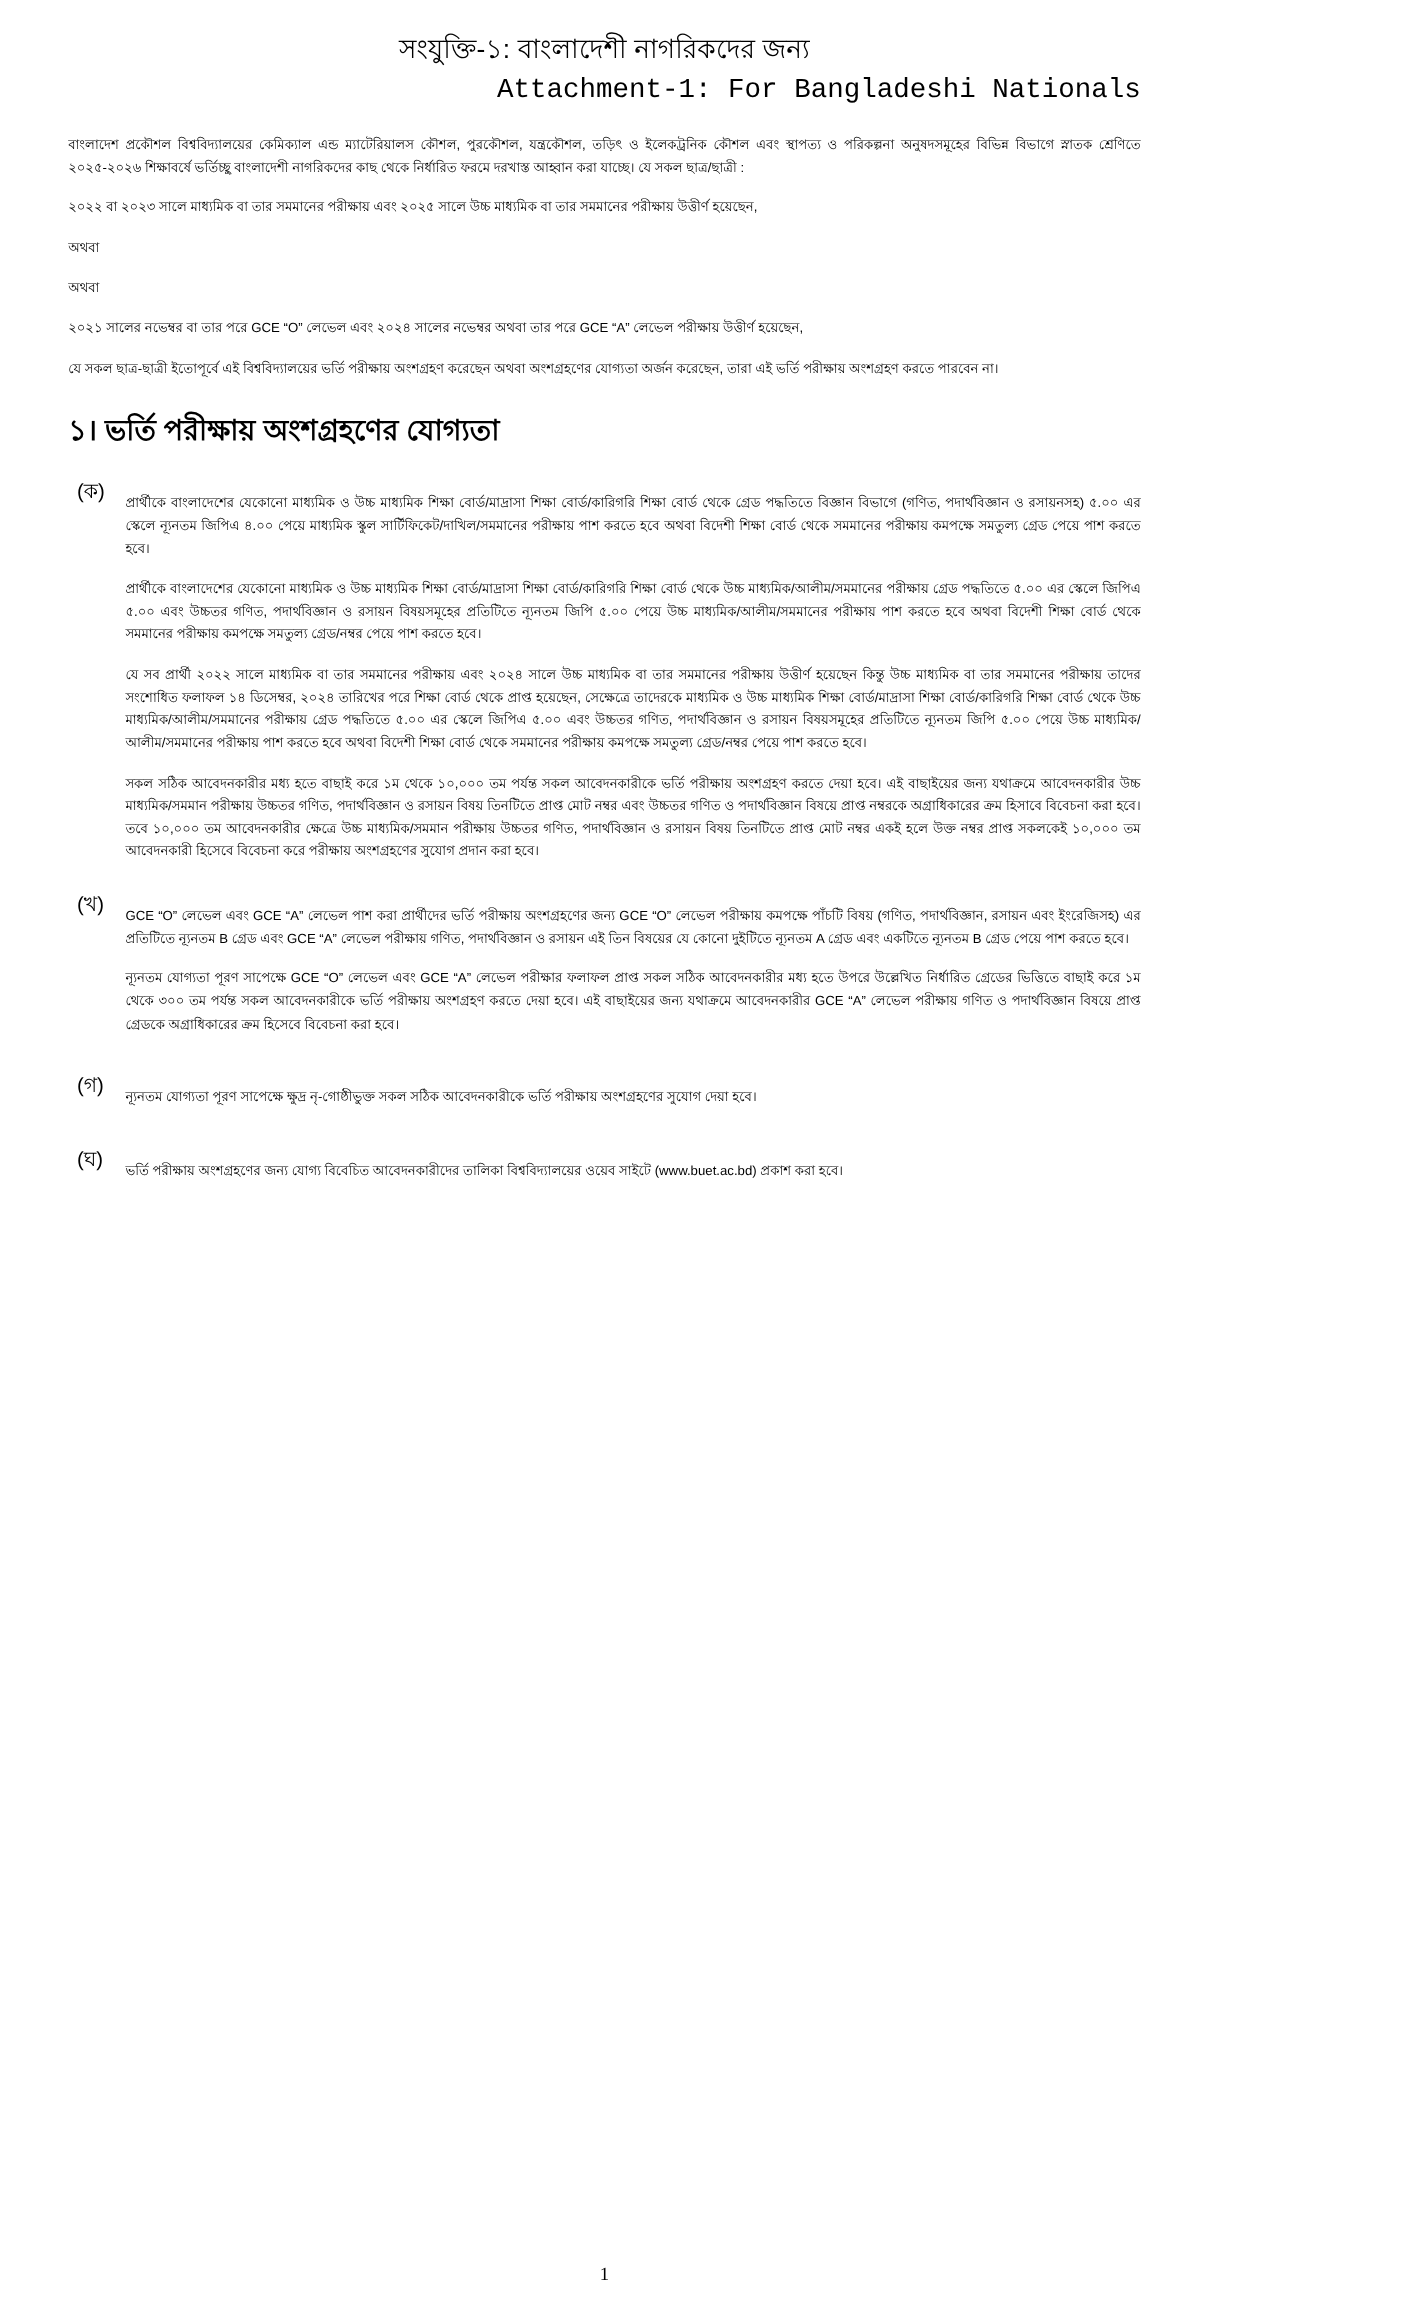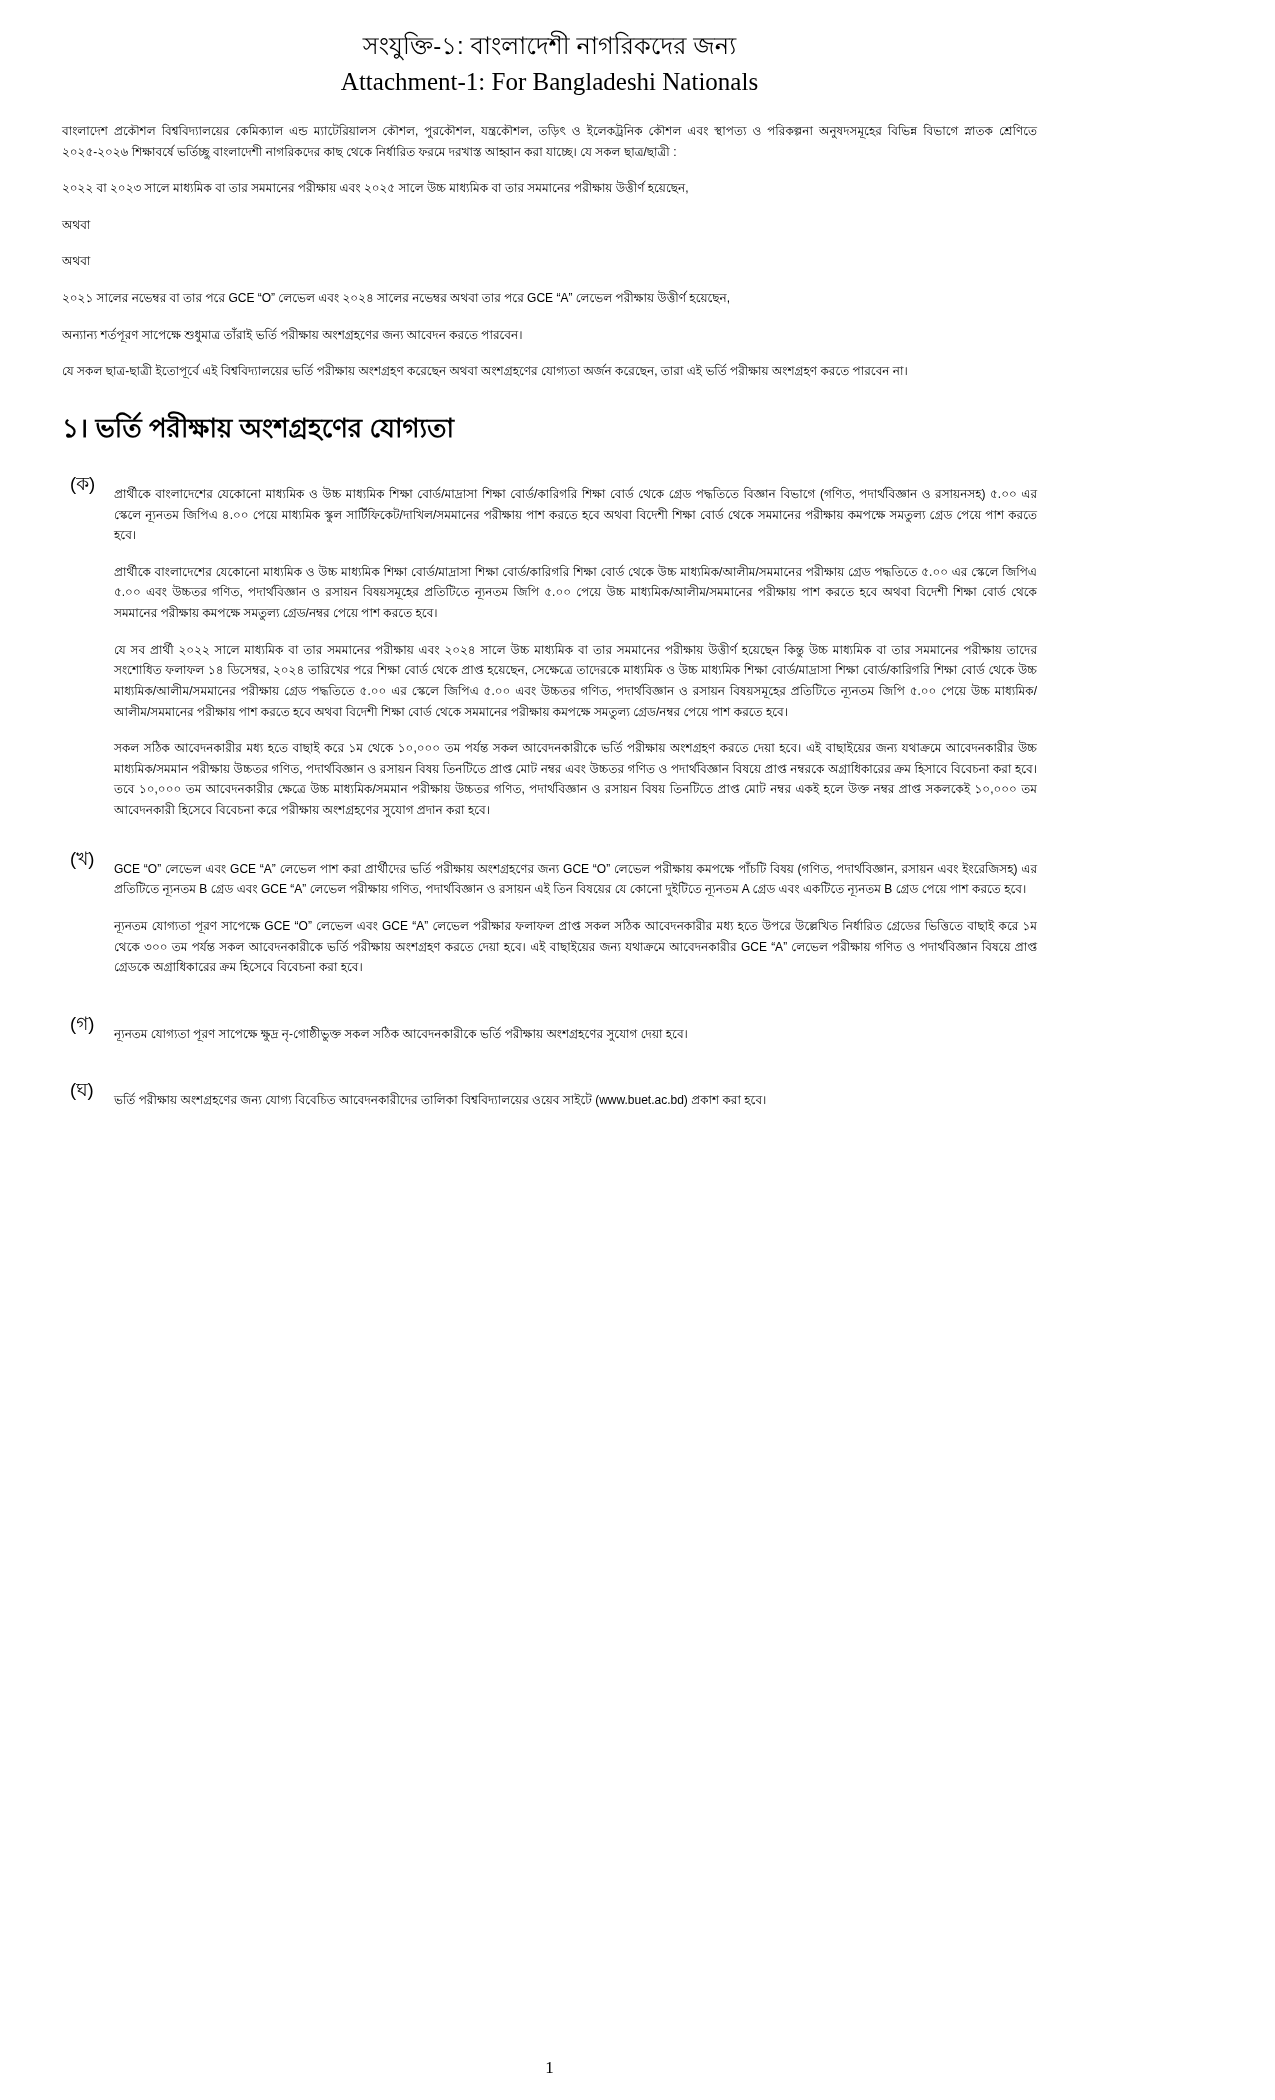--- a/index.html
+++ b/index.html
@@ -22,25 +22,25 @@
   }
   .title-bn {
     text-align: center;
     font-size: 24px;
     line-height: 1.35;
     font-family: "Liberation Sans", "DejaVu Sans", sans-serif;
     margin: 8px 0 4px 0;
     letter-spacing: 0.1px;
   }
   .title-en {
-    text-align: center;
+    text-align: right;
     font-size: 25px;
     line-height: 1.3;
     margin: 2px 0 22px 0;
-    font-family: Liberation Serif, serif;
+    font-family: Liberation Mono, monospace;
   }
   p.bn {
     font-family: "Liberation Sans", "DejaVu Sans", sans-serif;
     font-size: 12px;
     line-height: 1.72;
     text-align: justify;
     text-justify: inter-word;
     margin: 16px 0 14px 0;
   }
   p.bn.center {
@@ -100,21 +100,20 @@
 
   <p class="bn">বাংলাদেশ প্রকৌশল বিশ্ববিদ্যালয়ের কেমিক্যাল এন্ড ম্যাটেরিয়ালস কৌশল, পুরকৌশল, যন্ত্রকৌশল, তড়িৎ ও ইলেকট্রনিক কৌশল এবং স্থাপত্য ও পরিকল্পনা অনুষদসমূহের বিভিন্ন বিভাগে স্নাতক শ্রেণিতে ২০২৫-২০২৬ শিক্ষাবর্ষে ভর্তিচ্ছু বাংলাদেশী নাগরিকদের কাছ থেকে নির্ধারিত ফরমে দরখাস্ত আহ্বান করা যাচ্ছে। যে সকল ছাত্র/ছাত্রী :</p>
 
   <p class="bn tight">২০২২ বা ২০২৩ সালে মাধ্যমিক বা তার সমমানের পরীক্ষায় এবং ২০২৫ সালে উচ্চ মাধ্যমিক বা তার সমমানের পরীক্ষায় উত্তীর্ণ হয়েছেন,</p>
   <p class="bn center tight">অথবা</p>
 
   <p class="bn center tight">অথবা</p>
 
   <p class="bn">২০২১ সালের নভেম্বর বা তার পরে GCE “O” লেভেল এবং ২০২৪ সালের নভেম্বর অথবা তার পরে GCE “A” লেভেল পরীক্ষায় উত্তীর্ণ হয়েছেন,</p>
 
-  <p class="bn">অন্যান্য শর্তপূরণ সাপেক্ষে শুধুমাত্র তাঁরাই ভর্তি পরীক্ষায় অংশগ্রহণের জন্য আবেদন করতে পারবেন।</p>
 
   <p class="bn">যে সকল ছাত্র-ছাত্রী ইতোপূর্বে এই বিশ্ববিদ্যালয়ের ভর্তি পরীক্ষায় অংশগ্রহণ করেছেন অথবা অংশগ্রহণের যোগ্যতা অর্জন করেছেন, তারা এই ভর্তি পরীক্ষায় অংশগ্রহণ করতে পারবেন না।</p>
 
   <div class="section-head">১।  ভর্তি পরীক্ষায় অংশগ্রহণের যোগ্যতা</div>
 
   <div class="clause">
     <div class="clause-marker">(ক)</div>
     <div class="clause-body">
       <p class="bn">প্রার্থীকে বাংলাদেশের যেকোনো মাধ্যমিক ও উচ্চ মাধ্যমিক শিক্ষা বোর্ড/মাদ্রাসা শিক্ষা বোর্ড/কারিগরি শিক্ষা বোর্ড থেকে গ্রেড পদ্ধতিতে বিজ্ঞান বিভাগে (গণিত, পদার্থবিজ্ঞান ও রসায়নসহ) ৫.০০ এর স্কেলে ন্যূনতম জিপিএ ৪.০০ পেয়ে মাধ্যমিক স্কুল সার্টিফিকেট/দাখিল/সমমানের পরীক্ষায় পাশ করতে হবে অথবা বিদেশী শিক্ষা বোর্ড থেকে সমমানের পরীক্ষায় কমপক্ষে সমতুল্য গ্রেড পেয়ে পাশ করতে হবে।</p>
       <p class="bn">প্রার্থীকে বাংলাদেশের যেকোনো মাধ্যমিক ও উচ্চ মাধ্যমিক শিক্ষা বোর্ড/মাদ্রাসা শিক্ষা বোর্ড/কারিগরি শিক্ষা বোর্ড থেকে উচ্চ মাধ্যমিক/আলীম/সমমানের পরীক্ষায় গ্রেড পদ্ধতিতে ৫.০০ এর স্কেলে জিপিএ ৫.০০ এবং উচ্চতর গণিত, পদার্থবিজ্ঞান ও রসায়ন বিষয়সমূহের প্রতিটিতে ন্যূনতম জিপি ৫.০০ পেয়ে উচ্চ মাধ্যমিক/আলীম/সমমানের পরীক্ষায় পাশ করতে হবে অথবা বিদেশী শিক্ষা বোর্ড থেকে সমমানের পরীক্ষায় কমপক্ষে সমতুল্য গ্রেড/নম্বর পেয়ে পাশ করতে হবে।</p>

